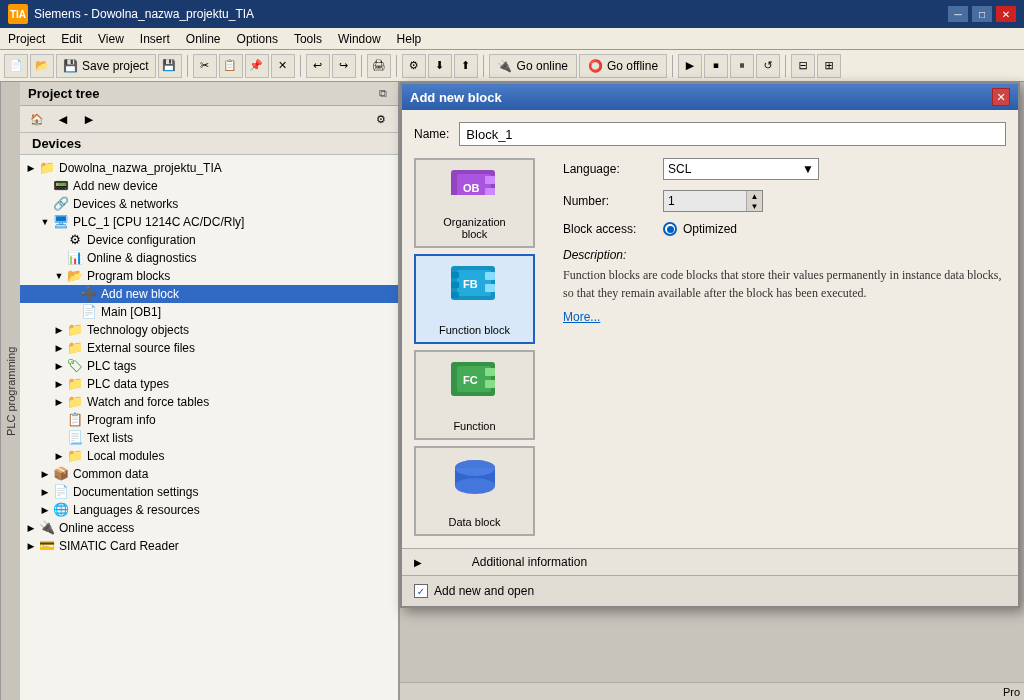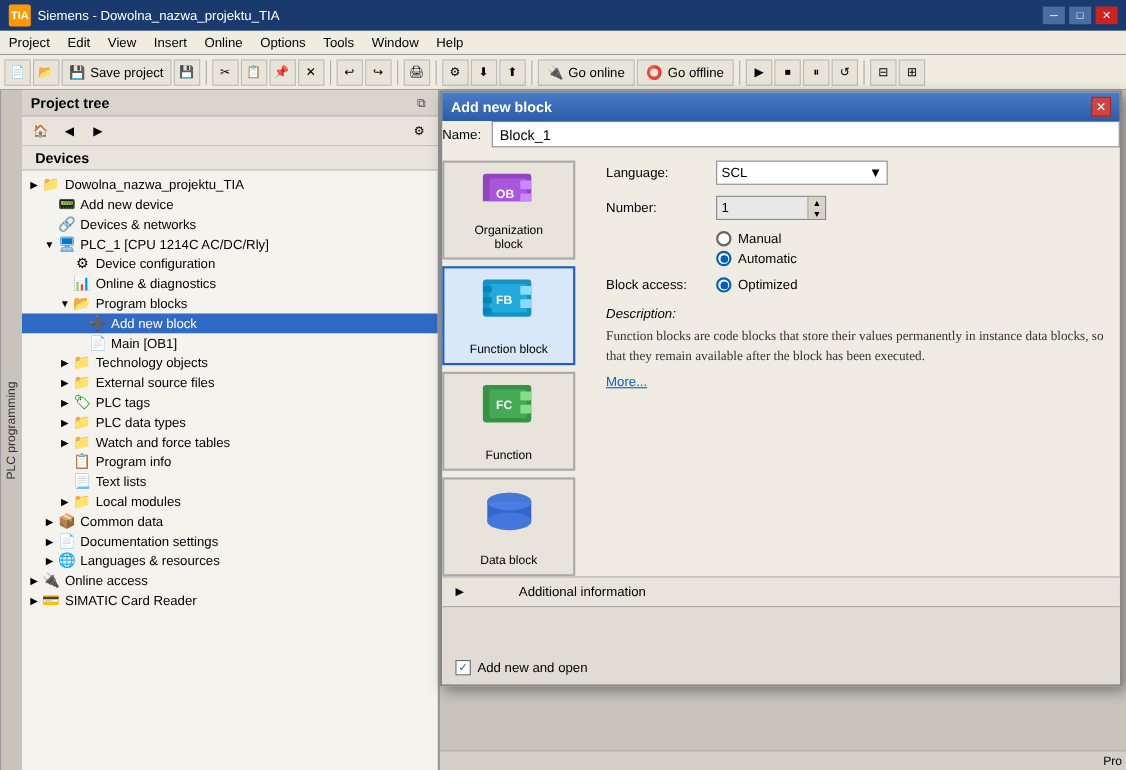--- a/index.html
+++ b/index.html
@@ -158,21 +158,21 @@
       background: linear-gradient(to bottom, #4a7cc7, #2a5ca7);
       color: white;
       padding: 4px 8px;
       display: flex;
       align-items: center;
       justify-content: space-between;
       font-size: 13px;
       font-weight: bold;
     }
     .dialog-close { background: #cc4444; border: 1px solid #aa2222; color: white; width: 18px; height: 18px; cursor: pointer; font-size: 11px; display: flex; align-items: center; justify-content: center; }
-    .dialog-body { }
+    .dialog-body { padding: 12px; }
 
     .name-row { display: flex; align-items: center; gap: 10px; margin-bottom: 12px; }
     .name-label { font-size: 12px; }
     .name-input { flex: 1; height: 24px; border: 1px solid #888; padding: 0 6px; font-size: 13px; background: white; }
     .block-btn {
       background: #e8e4dc;
       border: 2px solid #aaa;
       padding: 6px;
       cursor: pointer;
       display: flex;
@@ -222,21 +222,21 @@
 
     
     .dialog-footer {
       background: #e0dcd4;
       border-top: 1px solid #aaa;
       padding: 8px 12px;
       display: flex;
       align-items: center;
       justify-content: space-between;
     }
-    .checkbox-row { display: flex; align-items: flex-end; gap: 6px; margin-top: 40px; }
+    .checkbox-row { display: flex; align-items: flex-end; gap: 6px; }
     .checkbox { width: 14px; height: 14px; border: 1px solid #666; background: white; display: flex; align-items: center; justify-content: center; }
     .checkbox.checked::after { content: '✓'; font-size: 10px; color: #0060c0; }
     .checkbox-label { font-size: 12px; }
     .footer-btns { display: flex; gap: 8px; }
     .dialog-btn {
       padding: 4px 20px; height: 26px; border: 1px solid #888;
       background: linear-gradient(to bottom, #f5f3ee, #ddd);
       cursor: pointer; font-size: 12px; min-width: 70px;
     }
     .dialog-btn.primary { background: linear-gradient(to bottom, #e8f0ff, #c8d8f0); border-color: #6080c0; }
@@ -587,35 +587,20 @@
                   <div class="number-input" style="position:relative;width:100px;display:flex;align-items:center;">
                     <span>1</span>
                     <div class="number-spinner">
                       <button class="spinner-btn">▲</button>
                       <button class="spinner-btn">▼</button>
                     </div>
                   </div>
                 </div>
               </div>
 
-              <div class="setting-row">
-                <span class="setting-label"></span>
-                <div class="setting-control">
-                  <div class="radio-group">
-                    <div class="radio-row">
-                      <div class="radio-btn"></div>
-                      <span class="radio-label">Manual</span>
-                    </div>
-                    <div class="radio-row">
-                      <div class="radio-btn checked"></div>
-                      <span class="radio-label">Automatic</span>
-                    </div>
-                  </div>
-                </div>
-              </div>
 
               <div class="setting-row">
                 <span class="setting-label">Block access:</span>
                 <div class="setting-control">
                   <div class="radio-group">
                     <div class="radio-row">
                       <div class="radio-btn checked"></div>
                       <span class="radio-label">Optimized</span>
                     </div>
                   </div>

